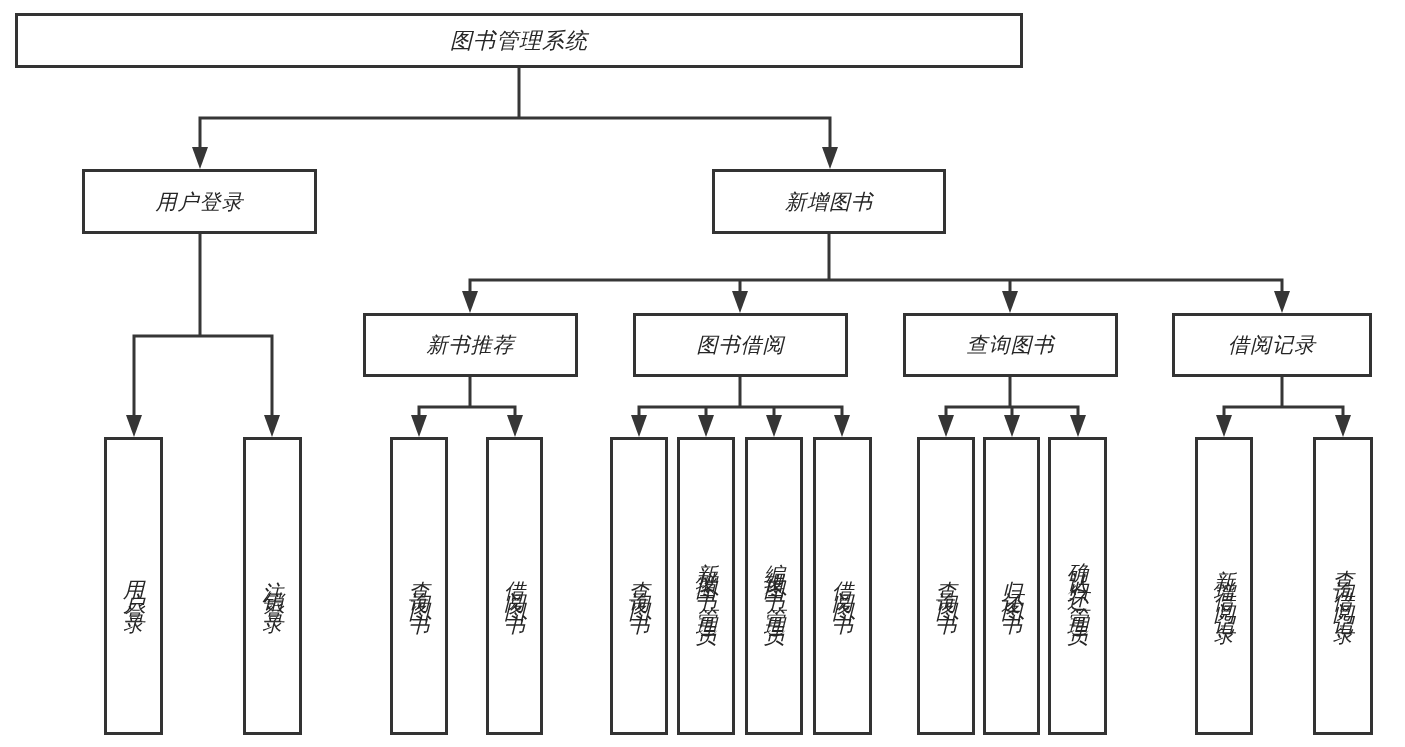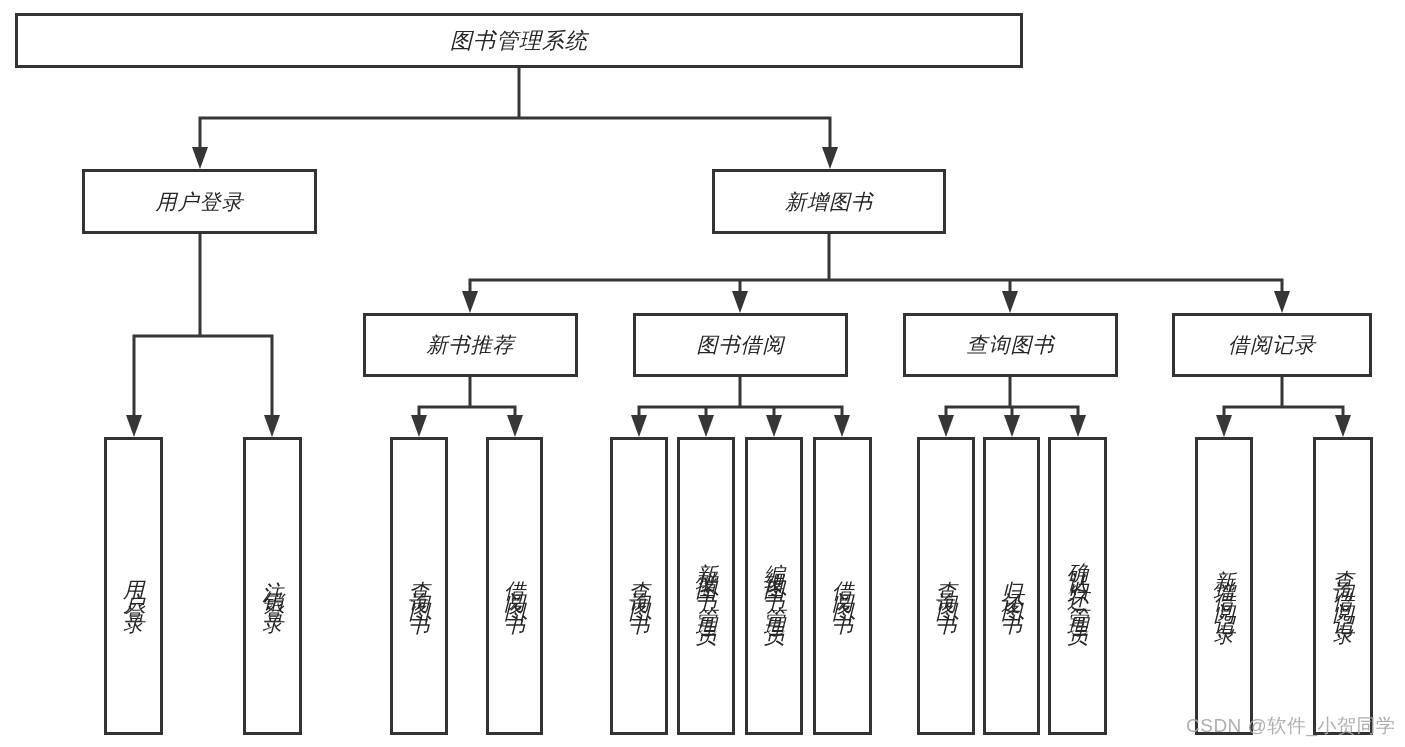--- a/index.html
+++ b/index.html
@@ -168,14 +168,13 @@
     <span>确认归还（管理员）</span>
   </div>
 
   <div class="box v leaf b-g5c1">
     <span>新增借阅记录</span>
   </div>
   <div class="box v leaf b-g5c2">
     <span>查询借阅记录</span>
   </div>
 
-  <div class="watermark">CSDN @软件_小贺同学</div>
 </div>
 
 </body></html>

